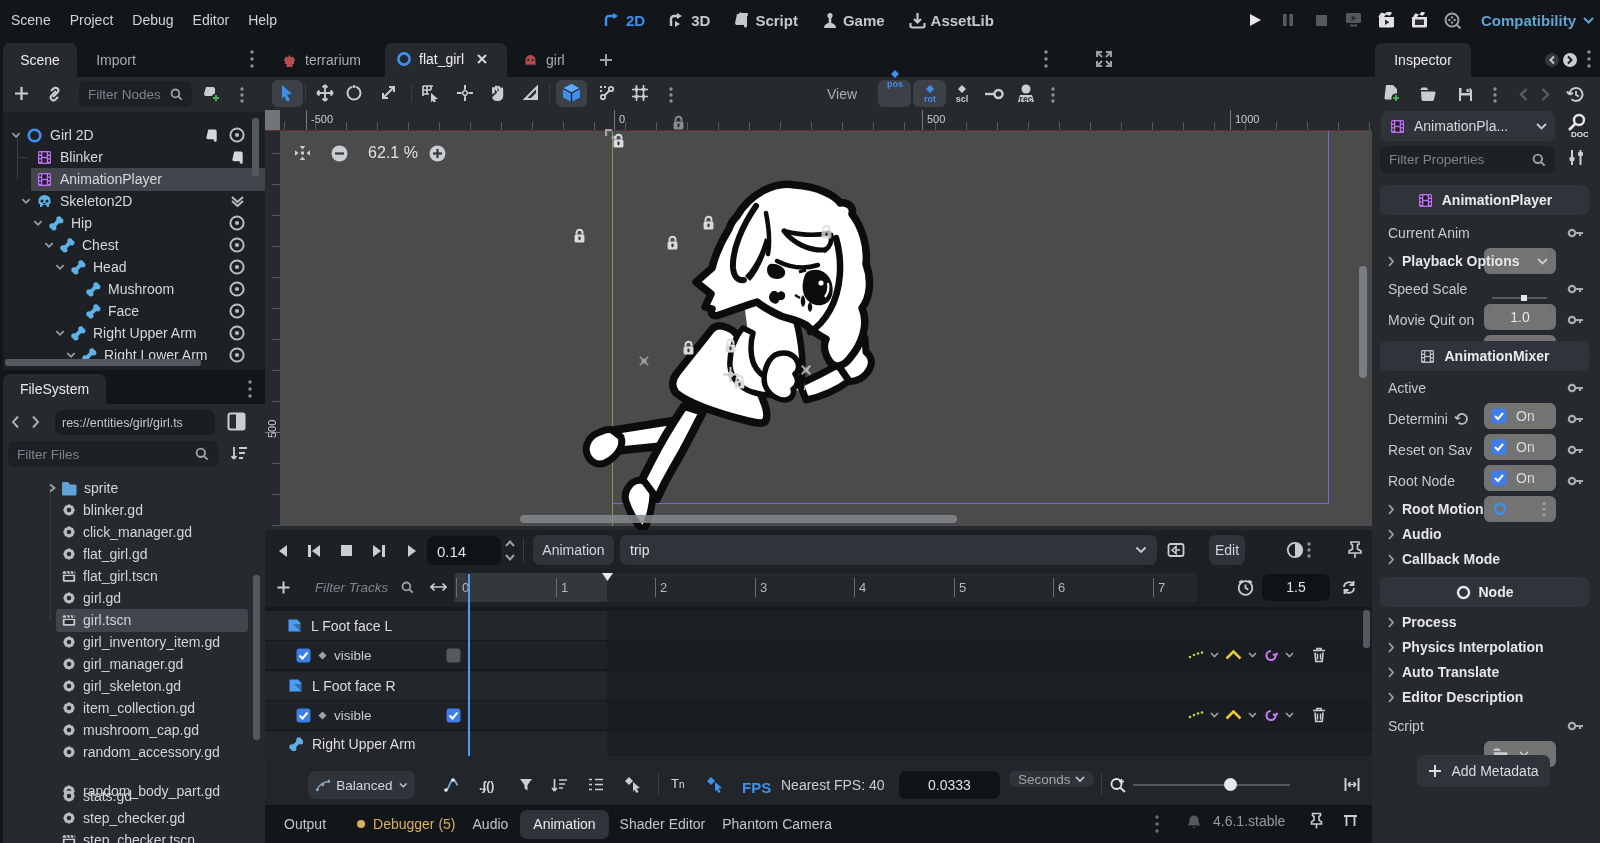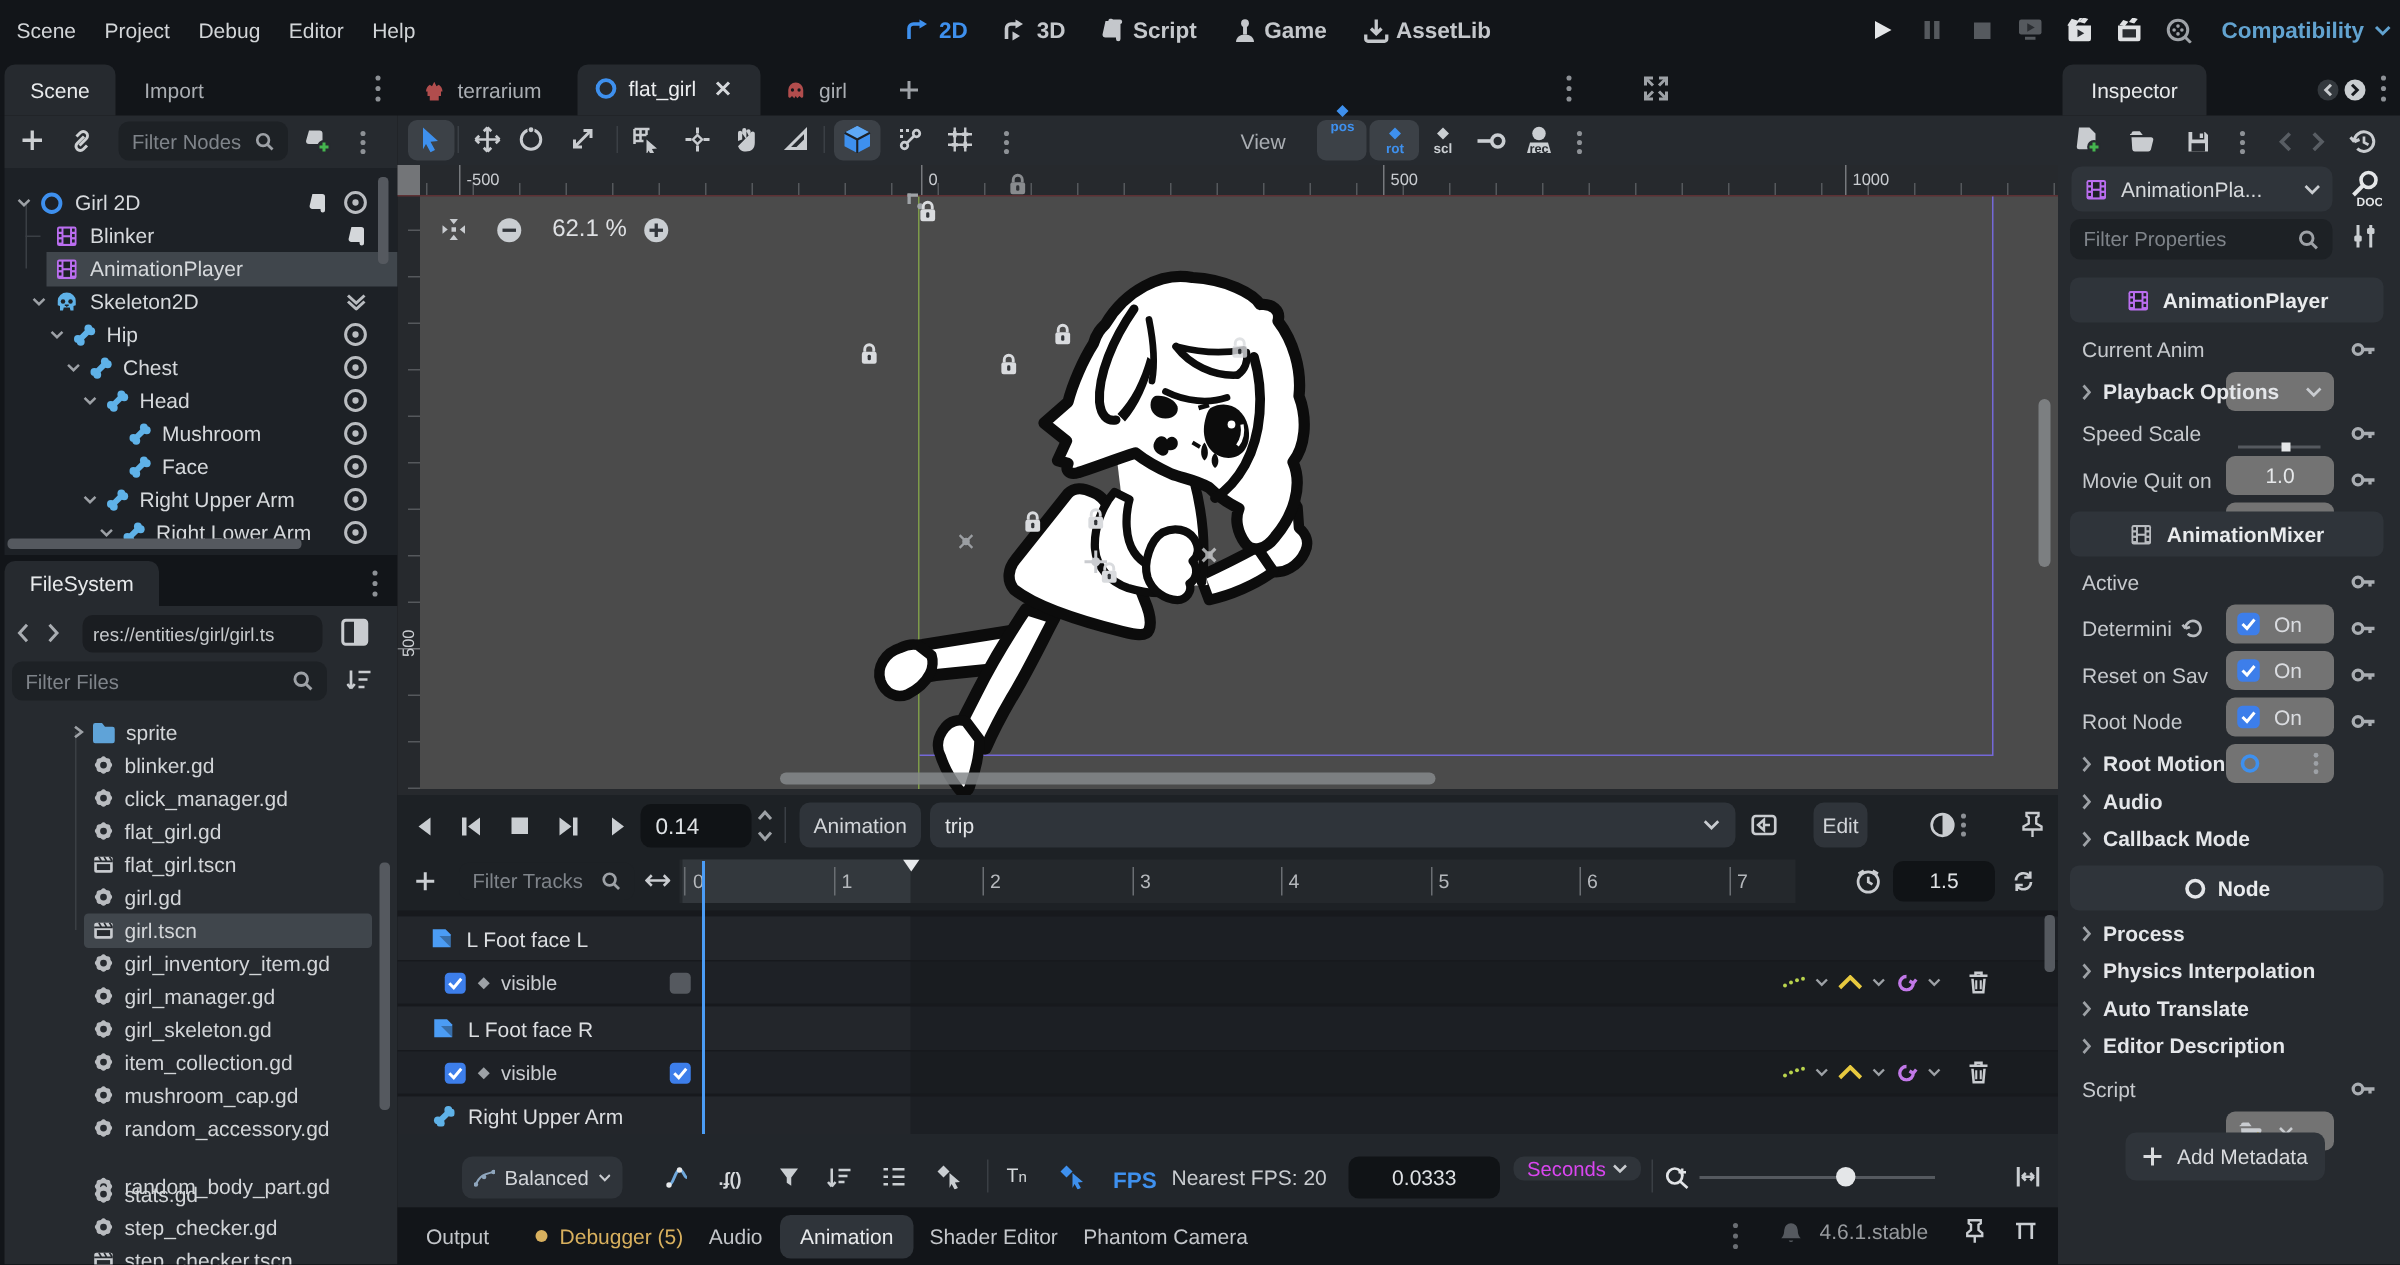--- a/index.html
+++ b/index.html
@@ -914,21 +914,21 @@
         <svg width="14" height="19" viewBox="0 0 14 19">
           <path d="M3 2 h8 v2 l-1.5 1 v4 L13 11 v2 H1 v-2 l3.5-2 v-4 L3 4z M7 13 v5" stroke="#c9ccd0" stroke-width="1.6" fill="none"></path>
         </svg>
       </div>
 
 <div class="abs" style="left:276px;top:580px;">
         <svg width="15" height="15" viewBox="0 0 15 15">
           <path d="M7.5 1.5 v12 M1.5 7.5 h12" stroke="#caced2" stroke-width="2"></path>
         </svg>
       </div>
-<div class="abs inputD ph row" style="left:306px;top:575px;width:117px;height:25px;padding:0 9px;font-size:13.5px;background:#1d2125;">Filter Tracks<svg width="13" height="13" viewBox="0 0 13 13" style="margin-left:auto;">
+<div class="abs inputD ph row" style="left:306px;top:575px;width:117px;height:25px;padding:0 9px;font-size:13.5px;background:#1d2125;font-style:italic;">Filter Tracks<svg width="13" height="13" viewBox="0 0 13 13" style="margin-left:auto;">
           <circle cx="5.4" cy="5.4" r="3.9" fill="none" stroke="#9da1a6" stroke-width="1.8"></circle>
           <path d="M8.3 8.3 l3.4 3.4" stroke="#9da1a6" stroke-width="1.8"></path>
         </svg></div>
 <div class="abs" style="left:430px;top:581px;">
         <svg width="17" height="12" viewBox="0 0 17 12">
           <path d="M1 6 h15 M4.5 2.5 L1 6 l3.5 3.5 M12.5 2.5 L16 6 l-3.5 3.5" fill="none" stroke="#c9ccd0" stroke-width="1.7"></path>
         </svg>
       </div>
 
 <div class="abs" style="left:453px;top:573px;width:744px;height:29px;background:#24282c;"></div>
@@ -1128,24 +1128,24 @@
       </div>
 <div class="abs" style="left:658px;top:773px;width:1px;height:22px;background:#3a3f45;"></div>
 <div class="abs" style="left:671px;top:776px;font-size:13px;color:#d6d9dc;">T<span style="font-size:10px;">n</span></div>
 <div class="abs" style="left:706px;top:776px;">
         <svg width="18" height="17" viewBox="0 0 18 17">
           <path d="M5 1 L9 5 L5 9 L1 5z" fill="#3e90ee"></path>
           <path d="M8 7 l7 6 -3.4 0.4 2 3.6 -2.2 1 -2 -3.6 -1.4 2.6z" fill="#3e90ee" transform="translate(1,-1)"></path>
         </svg>
       </div>
 <div class="abs b" style="left:742px;top:779px;font-size:15px;color:#3e90ee;">FPS</div>
-<div class="abs" style="left:781px;top:777px;font-size:14px;color:#c9ccd0;">Nearest FPS: 20</div>
+<div class="abs" style="left:781px;top:777px;font-size:14px;color:#c9ccd0;">Nearest FPS: 40</div>
 <div class="abs" style="left:899px;top:771px;width:101px;height:28px;background:#101316;border-radius:7px;"></div>
 <div class="abs" style="left:899px;top:777px;width:101px;text-align:center;font-size:14px;color:#dfe2e5;">0.0333</div>
-<div class="abs btn row" style="left:1009px;top:771px;width:85px;height:16px;padding:0 9px;color:#d946ef;font-size:13.5px;">Seconds<svg width="10" height="7" viewBox="0 0 10 7" style="margin-left:auto;">
+<div class="abs btn row" style="left:1009px;top:771px;width:85px;height:16px;padding:0 9px;color:#a3a3a3;font-size:13.5px;">Seconds<svg width="10" height="7" viewBox="0 0 10 7" style="margin-left:auto;">
           <path d="M1 1 L5 5 L9 1" fill="none" stroke="#c9ccd0" stroke-width="1.7"></path>
         </svg></div>
 <div class="abs" style="left:1101px;top:773px;width:1px;height:22px;background:#3a3f45;"></div>
 <div class="abs" style="left:1110px;top:777px;">
         <svg width="17" height="16" viewBox="0 0 17 16">
           <circle cx="6.5" cy="7" r="5" fill="none" stroke="#e2e4e7" stroke-width="1.8"></circle>
           <path d="M10 10.5 L15 15" stroke="#e2e4e7" stroke-width="1.8"></path>
           <path d="M11.5 2 v5 M9 4.5 h5" stroke="#e2e4e7" stroke-width="1.6"></path>
         </svg>
       </div>

